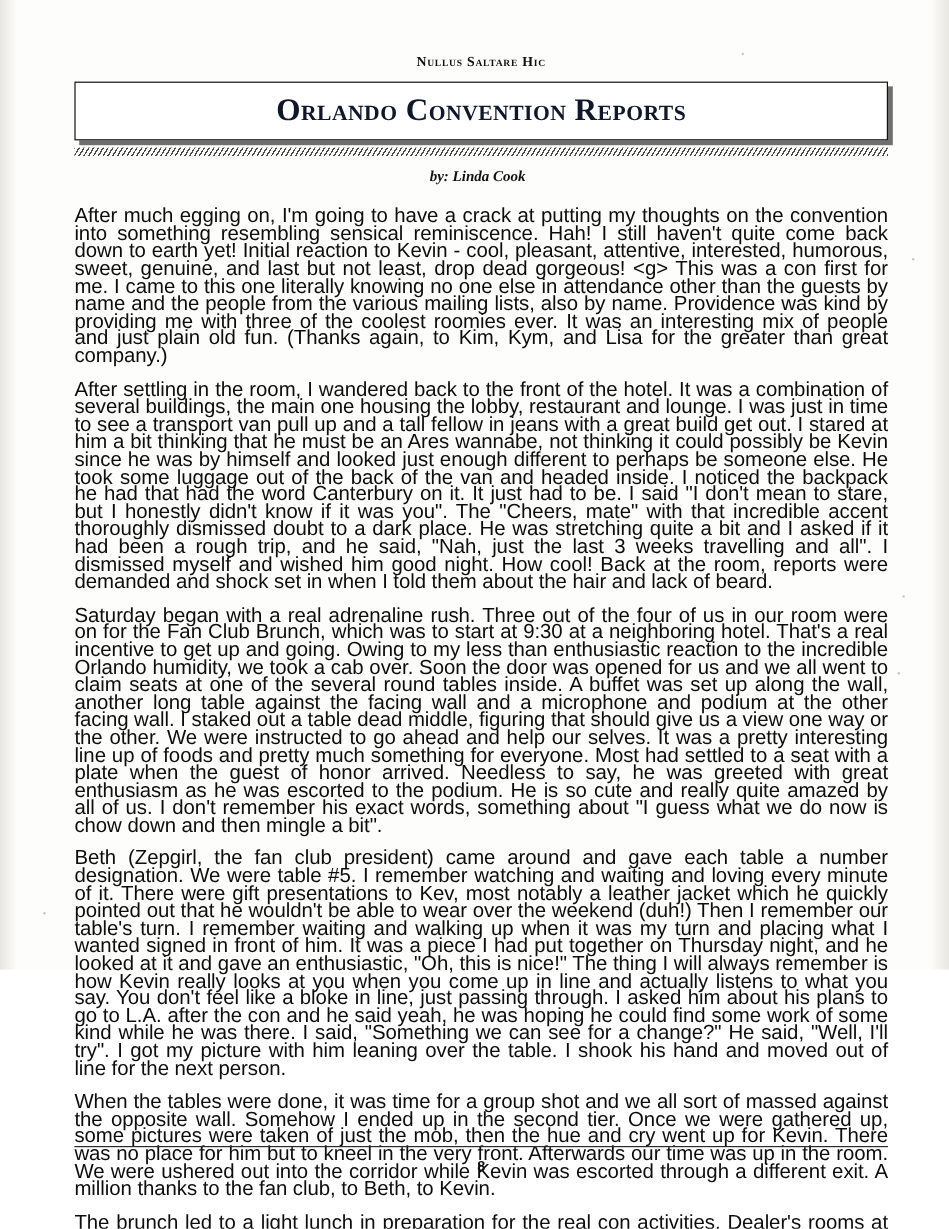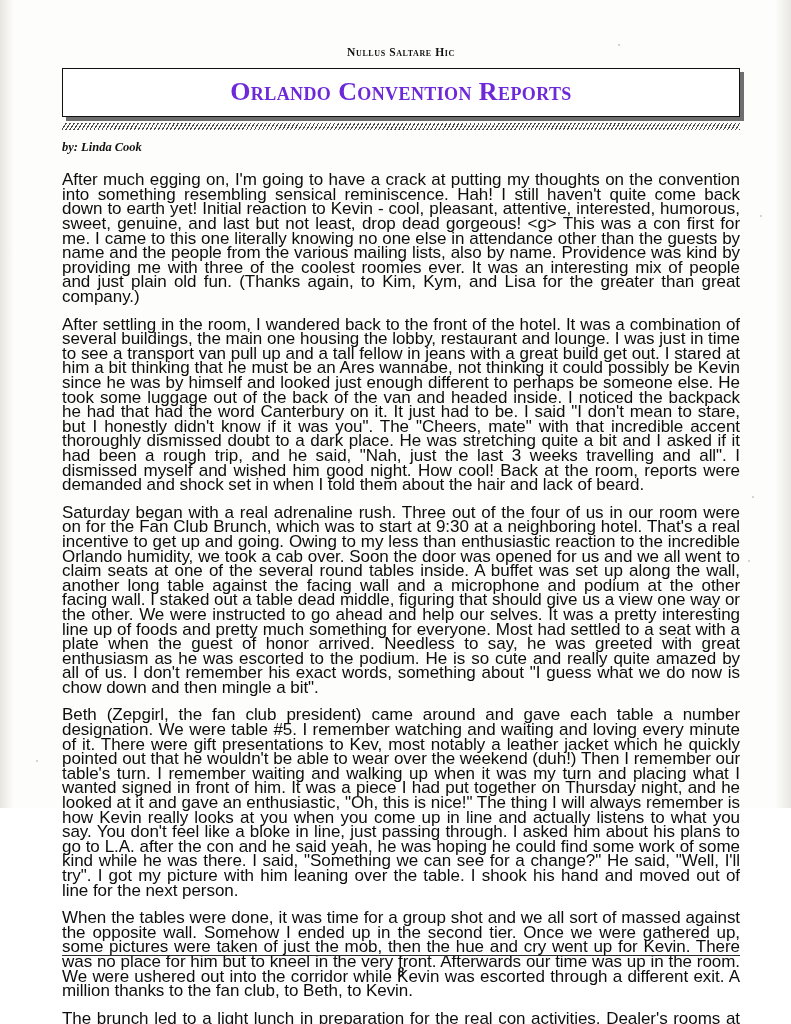--- a/index.html
+++ b/index.html
@@ -65,37 +65,37 @@
     box-shadow: 4px 4px 0 #6e6e6e;
     margin-bottom: 6px;
   }
   .title-frame .title-text {
     text-align: center;
     font-family: "Liberation Serif", serif;
     font-weight: bold;
     font-size: 26px;
     letter-spacing: 0.4px;
     font-variant: small-caps;
-    color: #6d28d9;
+    color: #0f172a;
     line-height: 1.05;
   }
 
   .rule-hatch {
     height: 7px;
     margin-top: 2px;
     background-image: repeating-linear-gradient(
       -58deg,
       #2b2b2b 0px, #2b2b2b 1.1px,
       rgba(255,255,255,0) 1.1px, rgba(255,255,255,0) 3.4px
     );
     opacity: .85;
   }
 
   .byline {
-    text-align: left;
+    text-align: center;
     font-family: "Liberation Serif", serif;
     font-style: italic;
     font-weight: bold;
     font-size: 12.5px;
     margin-top: 10px;
     margin-bottom: 18px;
     padding-right: 6px;
     color: #111;
   }
 

